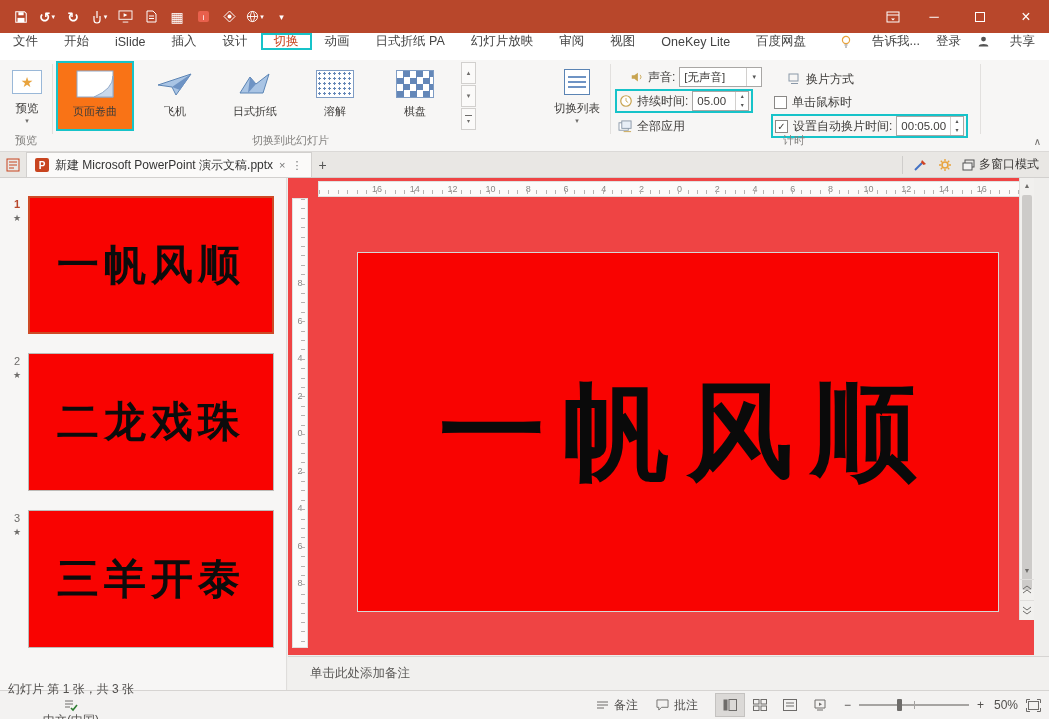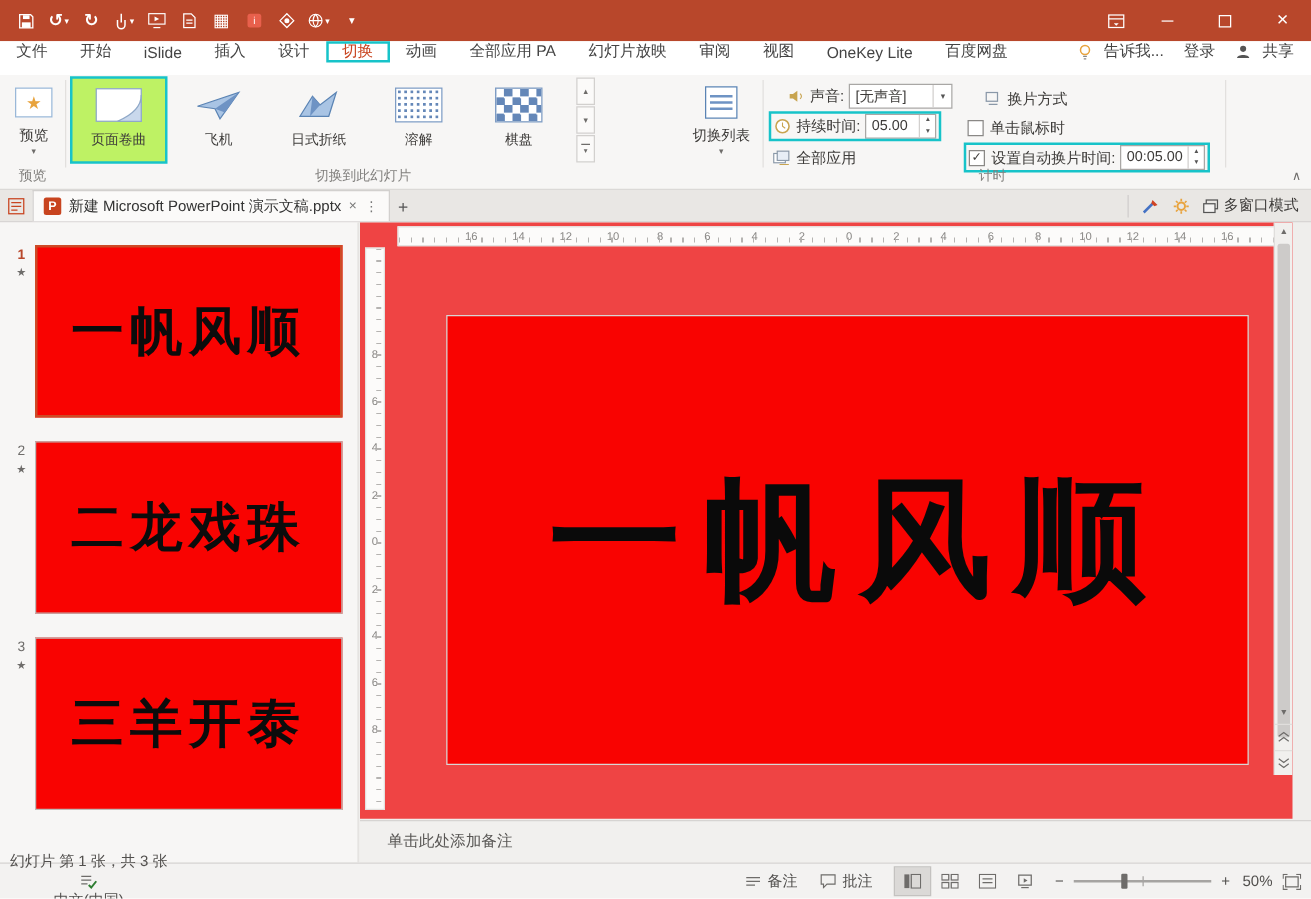--- a/index.html
+++ b/index.html
@@ -16,38 +16,38 @@
   .wctrl { margin-left:auto; display:flex; height:33px; align-items:stretch; }
   .wbtn { width:46px; display:flex; align-items:center; justify-content:center; font-size:13px; }
   .ribopt { width:36px; }
   .maxbox { width:10px; height:10px; border:1px solid #fff; display:inline-block; }
 
   
   .tabrow { position:absolute; top:33px; left:0; right:0; height:27px; background:#fff; display:flex; align-items:flex-start; }
   .rtab { padding:0 13px; display:flex; align-items:center; font-size:12.5px; color:#444; white-space:nowrap; cursor:default; }
   .rtab.active { color:#C8441F; outline:2px solid #17C3C9; outline-offset:-2px; background:#fff; }
   .tabrow-right { margin-left:auto; display:flex; align-items:center; gap:16px; padding-right:14px; font-size:12.5px; color:#444; }
-  .tr-item { display:flex; align-items:center; gap:9px; }
+  .tr-item { display:flex; align-items:center; gap:20px; }
 
   
   .ribbon { position:absolute; top:60px; left:0; right:0; height:92px; background:#F7F6F5; border-bottom:1px solid #DBD9D7; }
   .rdiv { position:absolute; top:4px; height:70px; width:1px; background:#E2E0DE; }
   .grplabel { position:absolute; bottom:3px; font-size:11px; color:#82807E; white-space:nowrap; }
   .bigbtn { position:absolute; top:2px; height:72px; display:flex; flex-direction:column; align-items:center; font-size:11.5px; color:#3E3C3A; cursor:default; }
   .bigbtn .bicon { margin-top:4px; height:32px; display:flex; align-items:center; justify-content:center; }
   .bigbtn .blabel { margin-top:3px; white-space:nowrap; }
   .bigbtn .bdd { font-size:7px; color:#6E6C6A; margin-top:1px; }
   .previcon { width:30px; height:24px; background:#fff; border:1px solid #9AB8D8; display:flex; align-items:center; justify-content:center; color:#E8A33D; font-size:14px; }
   .eoicon { width:28px; height:24px; background:linear-gradient(135deg,#B5D0EA,#4E7FB8); border:1px solid #41699A; }
   .tlicon { width:26px; height:26px; background:#fff; border:1px solid #5B84B4; display:flex; flex-direction:column; justify-content:space-evenly; padding:3px; }
   .tlicon i { display:block; height:2px; background:#6E93C4; }
 
   #gallery-items { position:absolute; left:57px; top:2px; display:flex; gap:4px; }
   .gitem { width:76px; height:68px; display:flex; flex-direction:column; align-items:center; cursor:default; }
-  .gitem.selected { background:#bef264; }
+  .gitem.selected { background:#f97316; }
   .hl { outline:2px solid #17C3C9; outline-offset:-1px; }
   .gicon { width:44px; height:32px; margin-top:6px; display:flex; align-items:center; justify-content:center; }
   .glabel { font-size:11px; color:#3E3C3A; margin-top:4px; white-space:nowrap; }
   .ic-dissolve { width:38px; height:28px; border:1px solid #7E9CC4; background-color:#fff; background-image:radial-gradient(#6487B8 1.2px,transparent 1.3px); background-size:5px 5px; }
   .ic-checker { width:38px; height:28px; border:1px solid #7E9CC4; background:conic-gradient(#6487B8 25%,#fff 0 50%,#6487B8 0 75%,#fff 0); background-size:13px 13px; }
 
   .gscroll { position:absolute; left:461px; top:2px; width:15px; }
   .gsbtn { width:15px; height:22px; border:1px solid #D2D0CE; background:#FBFAF9; color:#6E6C6A; font-size:7px; display:flex; align-items:center; justify-content:center; margin-bottom:1px; }
 
   .trow { position:absolute; display:flex; align-items:center; font-size:12px; color:#3E3C3A; height:22px; white-space:nowrap; }
@@ -198,21 +198,21 @@
 
   <div class="tabrow">
     <div id="ribbon-tabs" style="display:flex">
         <div class="rtab">文件</div>
         <div class="rtab">开始</div>
         <div class="rtab">iSlide</div>
         <div class="rtab">插入</div>
         <div class="rtab">设计</div>
         <div class="rtab active">切换</div>
         <div class="rtab">动画</div>
-        <div class="rtab">全部应用 PA</div>
+        <div class="rtab">日式折纸 PA</div>
         <div class="rtab">幻灯片放映</div>
         <div class="rtab">审阅</div>
         <div class="rtab">视图</div>
         <div class="rtab">OneKey Lite</div>
         <div class="rtab">百度网盘</div>
       </div>
     <div class="tabrow-right">
       <span class="tr-item">
         <svg width="12" height="14" viewBox="0 0 12 14">
             <circle cx="6" cy="5" r="3.6" fill="none" stroke="#E8A33D" stroke-width="1.2"></circle>

